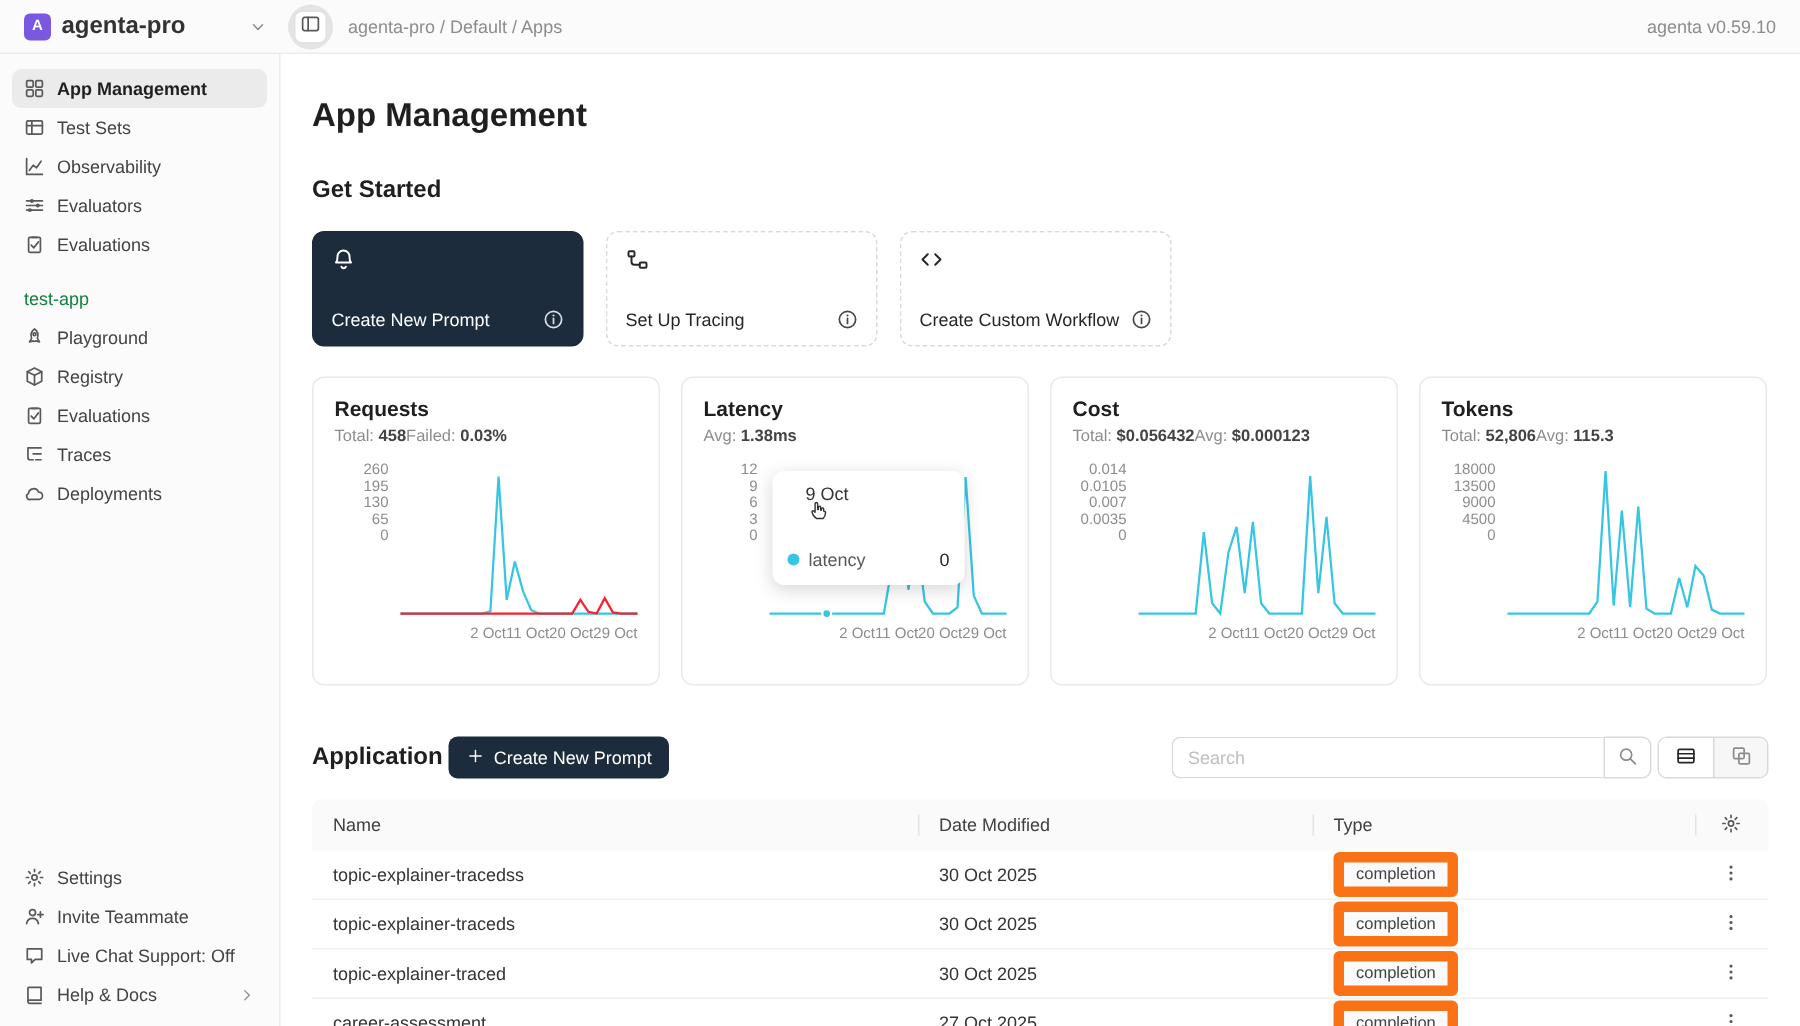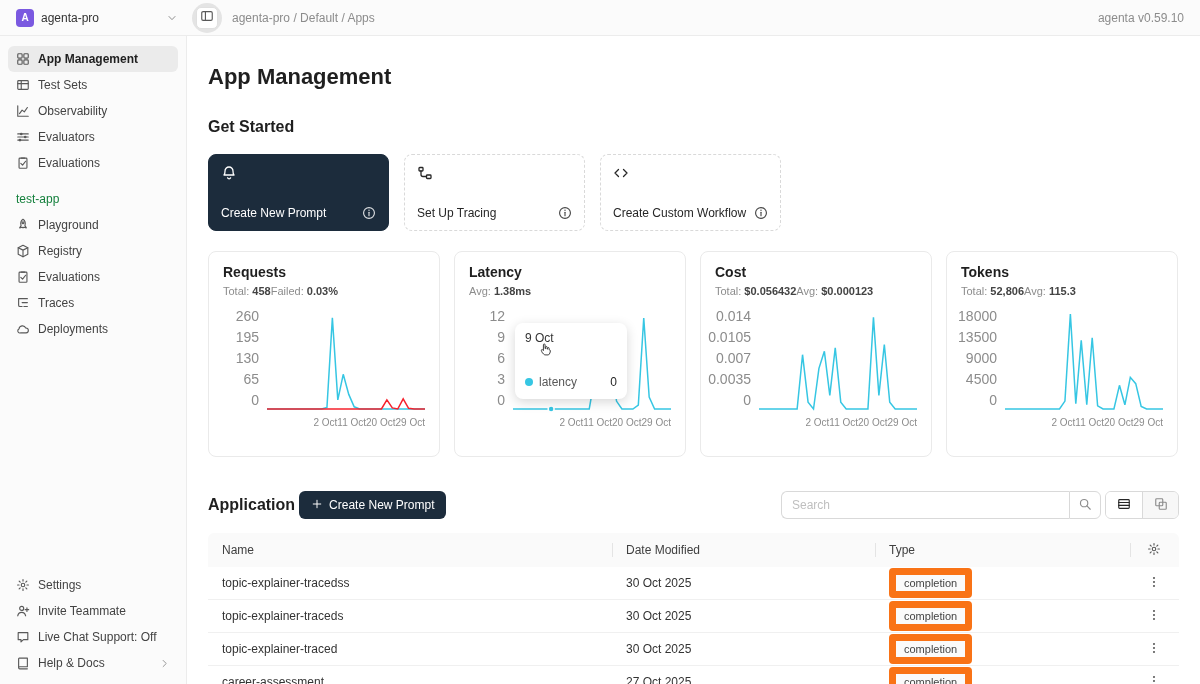--- a/index.html
+++ b/index.html
@@ -3,21 +3,21 @@
 <meta charset="utf-8">
 <style>
   *{box-sizing:border-box;margin:0;padding:0}
   html,body{width:1200px;height:684px;overflow:hidden}
   body{font-family:"Liberation Sans",sans-serif;background:#fff;color:#262626;font-size:12px;position:relative}
 
   
   .topbar{position:fixed;top:0;left:0;right:0;height:36px;background:#fbfbfb;border-bottom:1px solid #ececec;display:flex;align-items:center;padding:0 16px;z-index:20}
   .workspace{display:flex;align-items:center;gap:7px;width:162px;cursor:pointer}
   .avatar{width:18px;height:18px;border-radius:4px;background:#7a59e0;color:#fff;font-size:10px;font-weight:700;display:flex;align-items:center;justify-content:center}
-  .ws-name{font-size:12px;color:#333;font-weight:400}
+  .ws-name{font-size:16px;color:#333;font-weight:700}
   .ws-chev{color:#8c8c8c;margin-left:auto;display:flex}
   .panel-toggle{width:30px;height:30px;border-radius:50%;background:#e4e4e4;border:none;display:flex;align-items:center;justify-content:center;margin:0 10px 0 14px;cursor:pointer}
   .pt-inner{width:22px;height:22px;background:#fff;border:1px solid #e0e0e0;border-radius:5px;display:flex;align-items:center;justify-content:center;color:#595959}
   .breadcrumb{color:#8c8c8c;font-size:12px}
   .version{margin-left:auto;color:#8c8c8c;font-size:12px}
 
   
   .sidebar{position:fixed;top:36px;left:0;bottom:0;width:187px;background:#fbfbfb;border-right:1px solid #ececec;padding:10px 8px 8px;display:flex;flex-direction:column;z-index:10}
   .side-item{display:flex;align-items:center;gap:8px;height:26px;padding:0 8px;border-radius:6px;color:#434343;cursor:pointer}
   .side-item.active{background:#ebebeb;font-weight:600;color:#1f1f1f}
@@ -40,26 +40,26 @@
   .gs-label{font-size:12px;font-weight:500}
   .gs-info{margin-left:auto;display:flex;opacity:.85;cursor:pointer}
 
   .metrics{display:flex;gap:14px;margin-top:20px}
   .metric-card{width:232px;height:206px;border:1px solid #eaeaea;border-radius:8px;background:#fff;padding:12px 14px;position:relative}
   .m-title{font-size:14px;font-weight:600;color:#1f1f1f}
   .m-stats{display:flex;margin-top:5px;font-size:11px;white-space:nowrap}
   .m-stat-label{color:#8c8c8c}
   .m-stat-value{color:#434343;font-weight:600}
   .m-chart{margin-top:14px;display:grid;grid-template-columns:36px 1fr;column-gap:8px}
-  .m-ylabels{display:flex;flex-direction:column;justify-content:space-between;align-items:flex-end;height:100px;font-size:14px;color:#8c8c8c;transform:translateY(-3px)}
+  .m-ylabels{display:flex;flex-direction:column;align-items:flex-end;height:100px;font-size:10px;color:#8c8c8c;transform:translateY(-3px)}
   .m-plot{height:100px}
   .m-plot svg{width:100%;height:100%;overflow:visible;display:block}
   .m-xlabels{grid-column:2;display:flex;justify-content:flex-end;font-size:10px;color:#8c8c8c;margin-top:6px}
 
-  .chart-tooltip{position:absolute;left:60px;top:71px;width:112px;height:76px;background:#fff;border-radius:8px;box-shadow:0 3px 12px rgba(0,0,0,.16);padding:8px 10px;z-index:5}
+  .chart-tooltip{position:absolute;left:60px;top:62px;width:128px;height:76px;background:#fff;border-radius:8px;box-shadow:0 3px 12px rgba(0,0,0,.16);padding:8px 22px;z-index:5}
   .tt-date{font-size:12px;color:#333;font-weight:500}
   .tt-row{position:absolute;left:10px;right:10px;bottom:10px;display:flex;align-items:center;gap:6px;font-size:12px}
   .tt-dot{width:8px;height:8px;border-radius:50%;background:#36c6e3}
   .tt-series{color:#595959}
   .tt-value{margin-left:auto;color:#262626;font-weight:500}
   .tt-cursor{position:absolute;left:24px;top:18px;display:flex}
 
   .app-header{display:flex;align-items:center;margin-top:34px;gap:4px}
   .dark-btn{display:flex;align-items:center;gap:6px;height:28px;padding:0 12px;background:#1c2c3c;color:#fff;border:none;border-radius:6px;font-size:12px;cursor:pointer;font-family:inherit}
   .search-group{margin-left:auto;display:flex}

